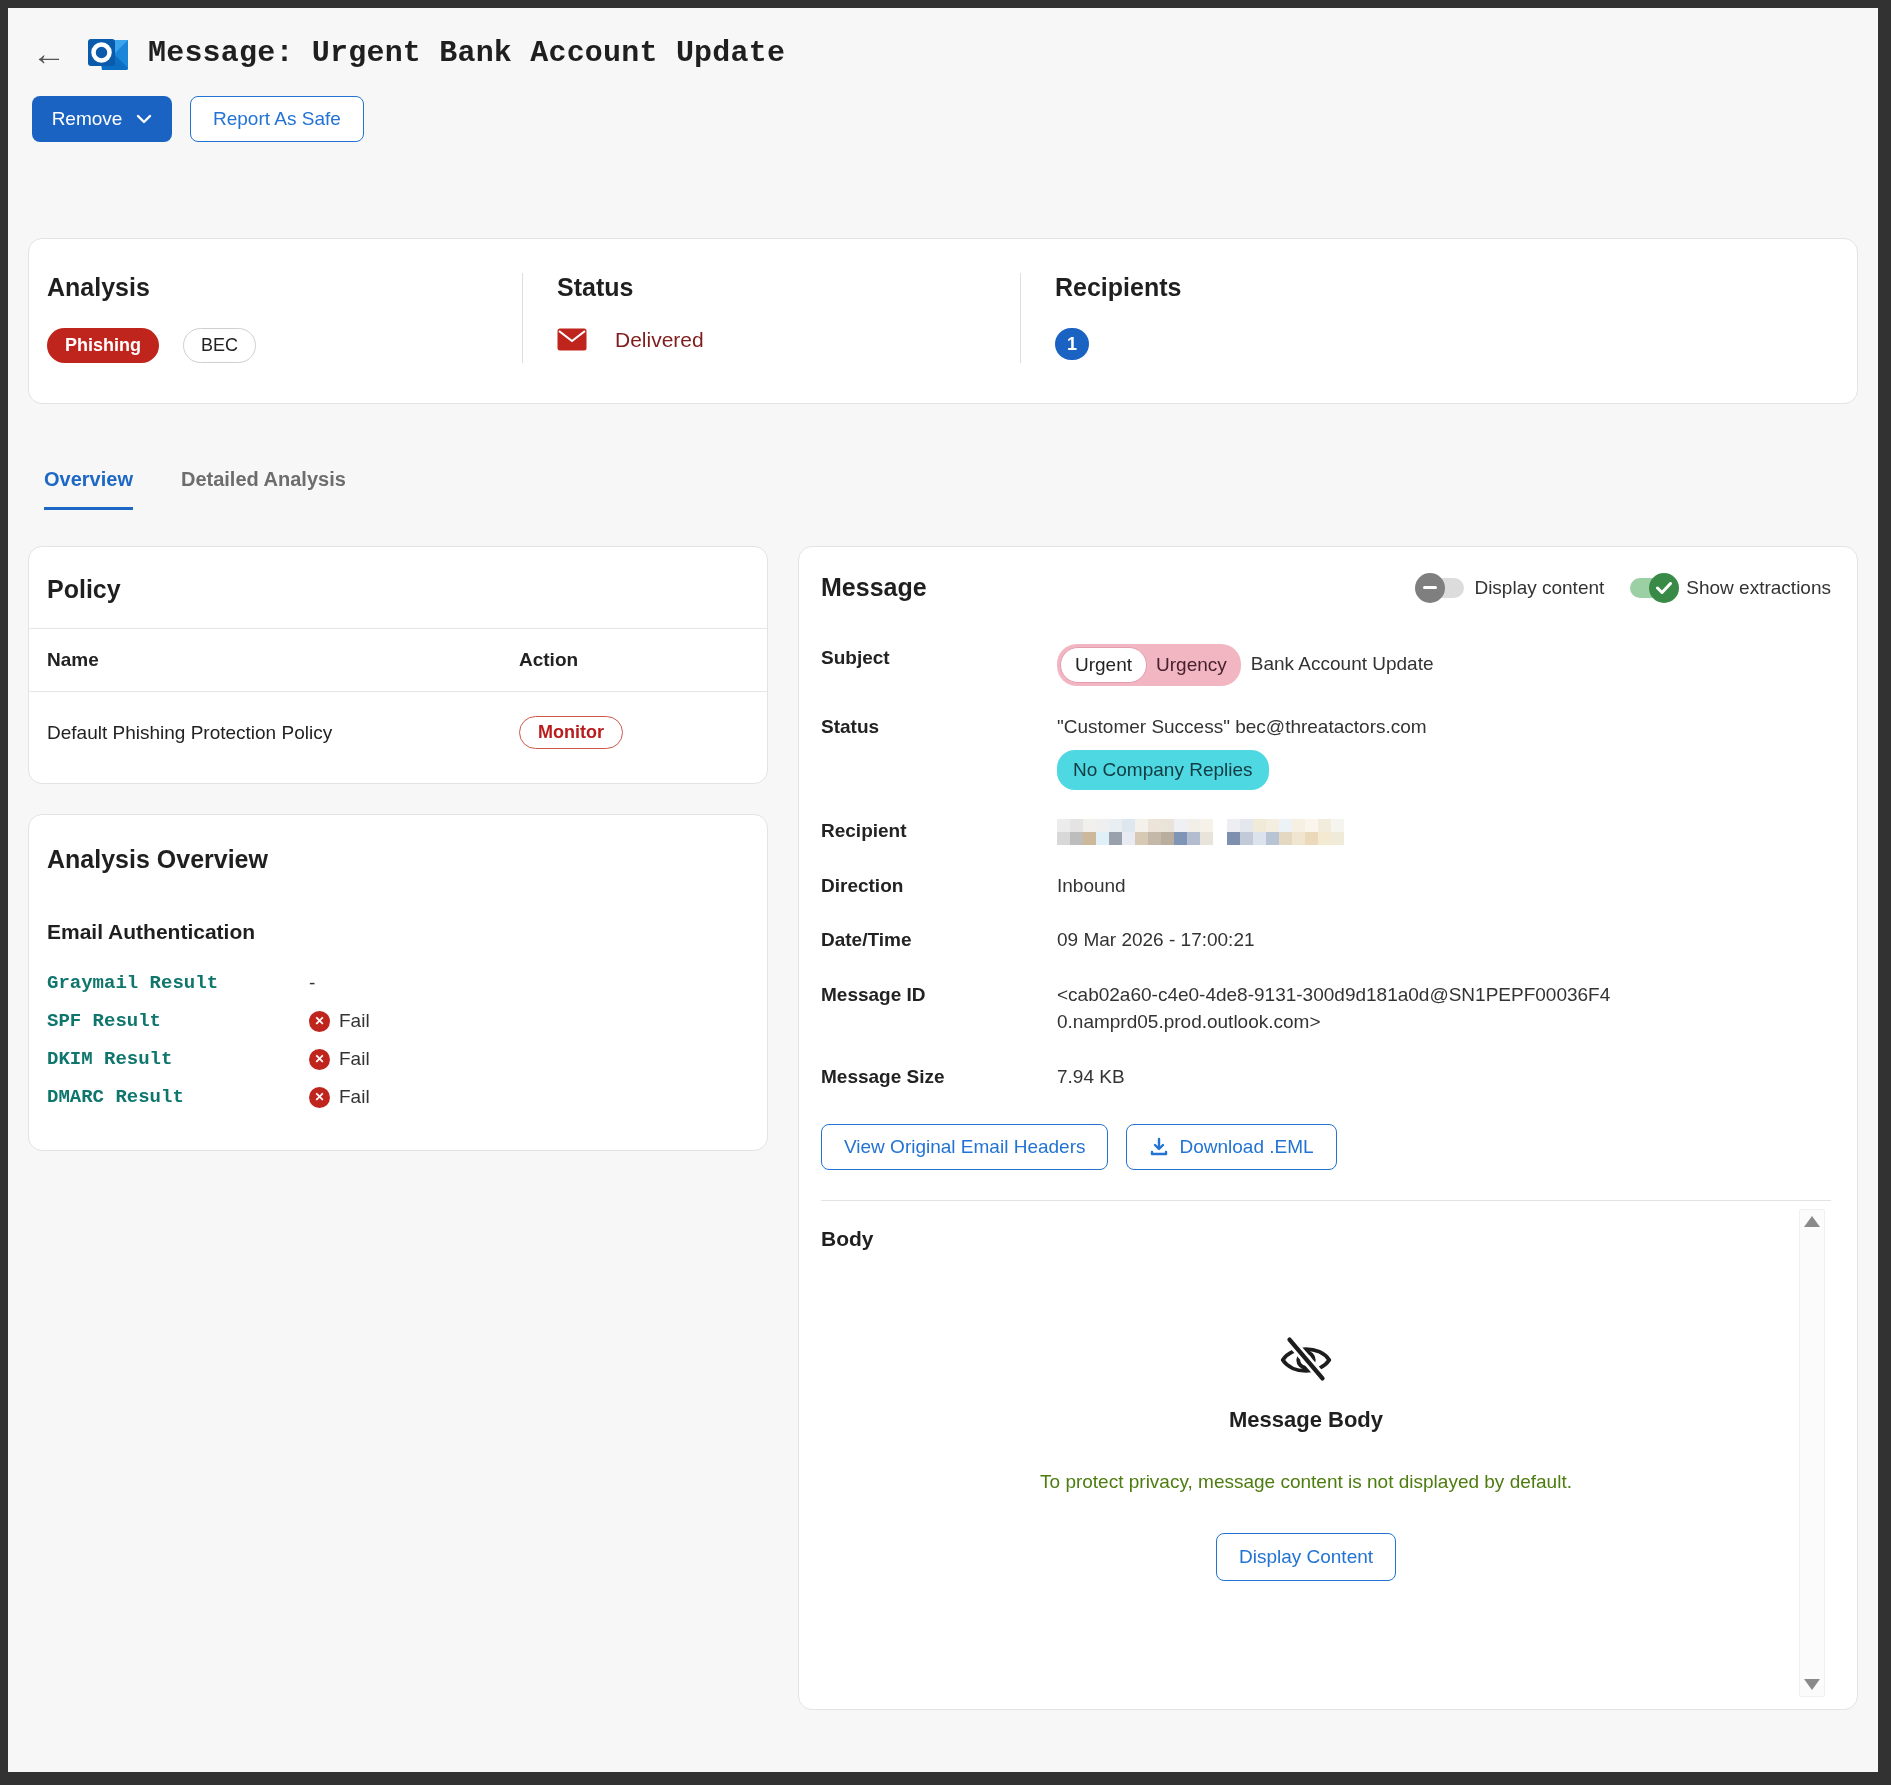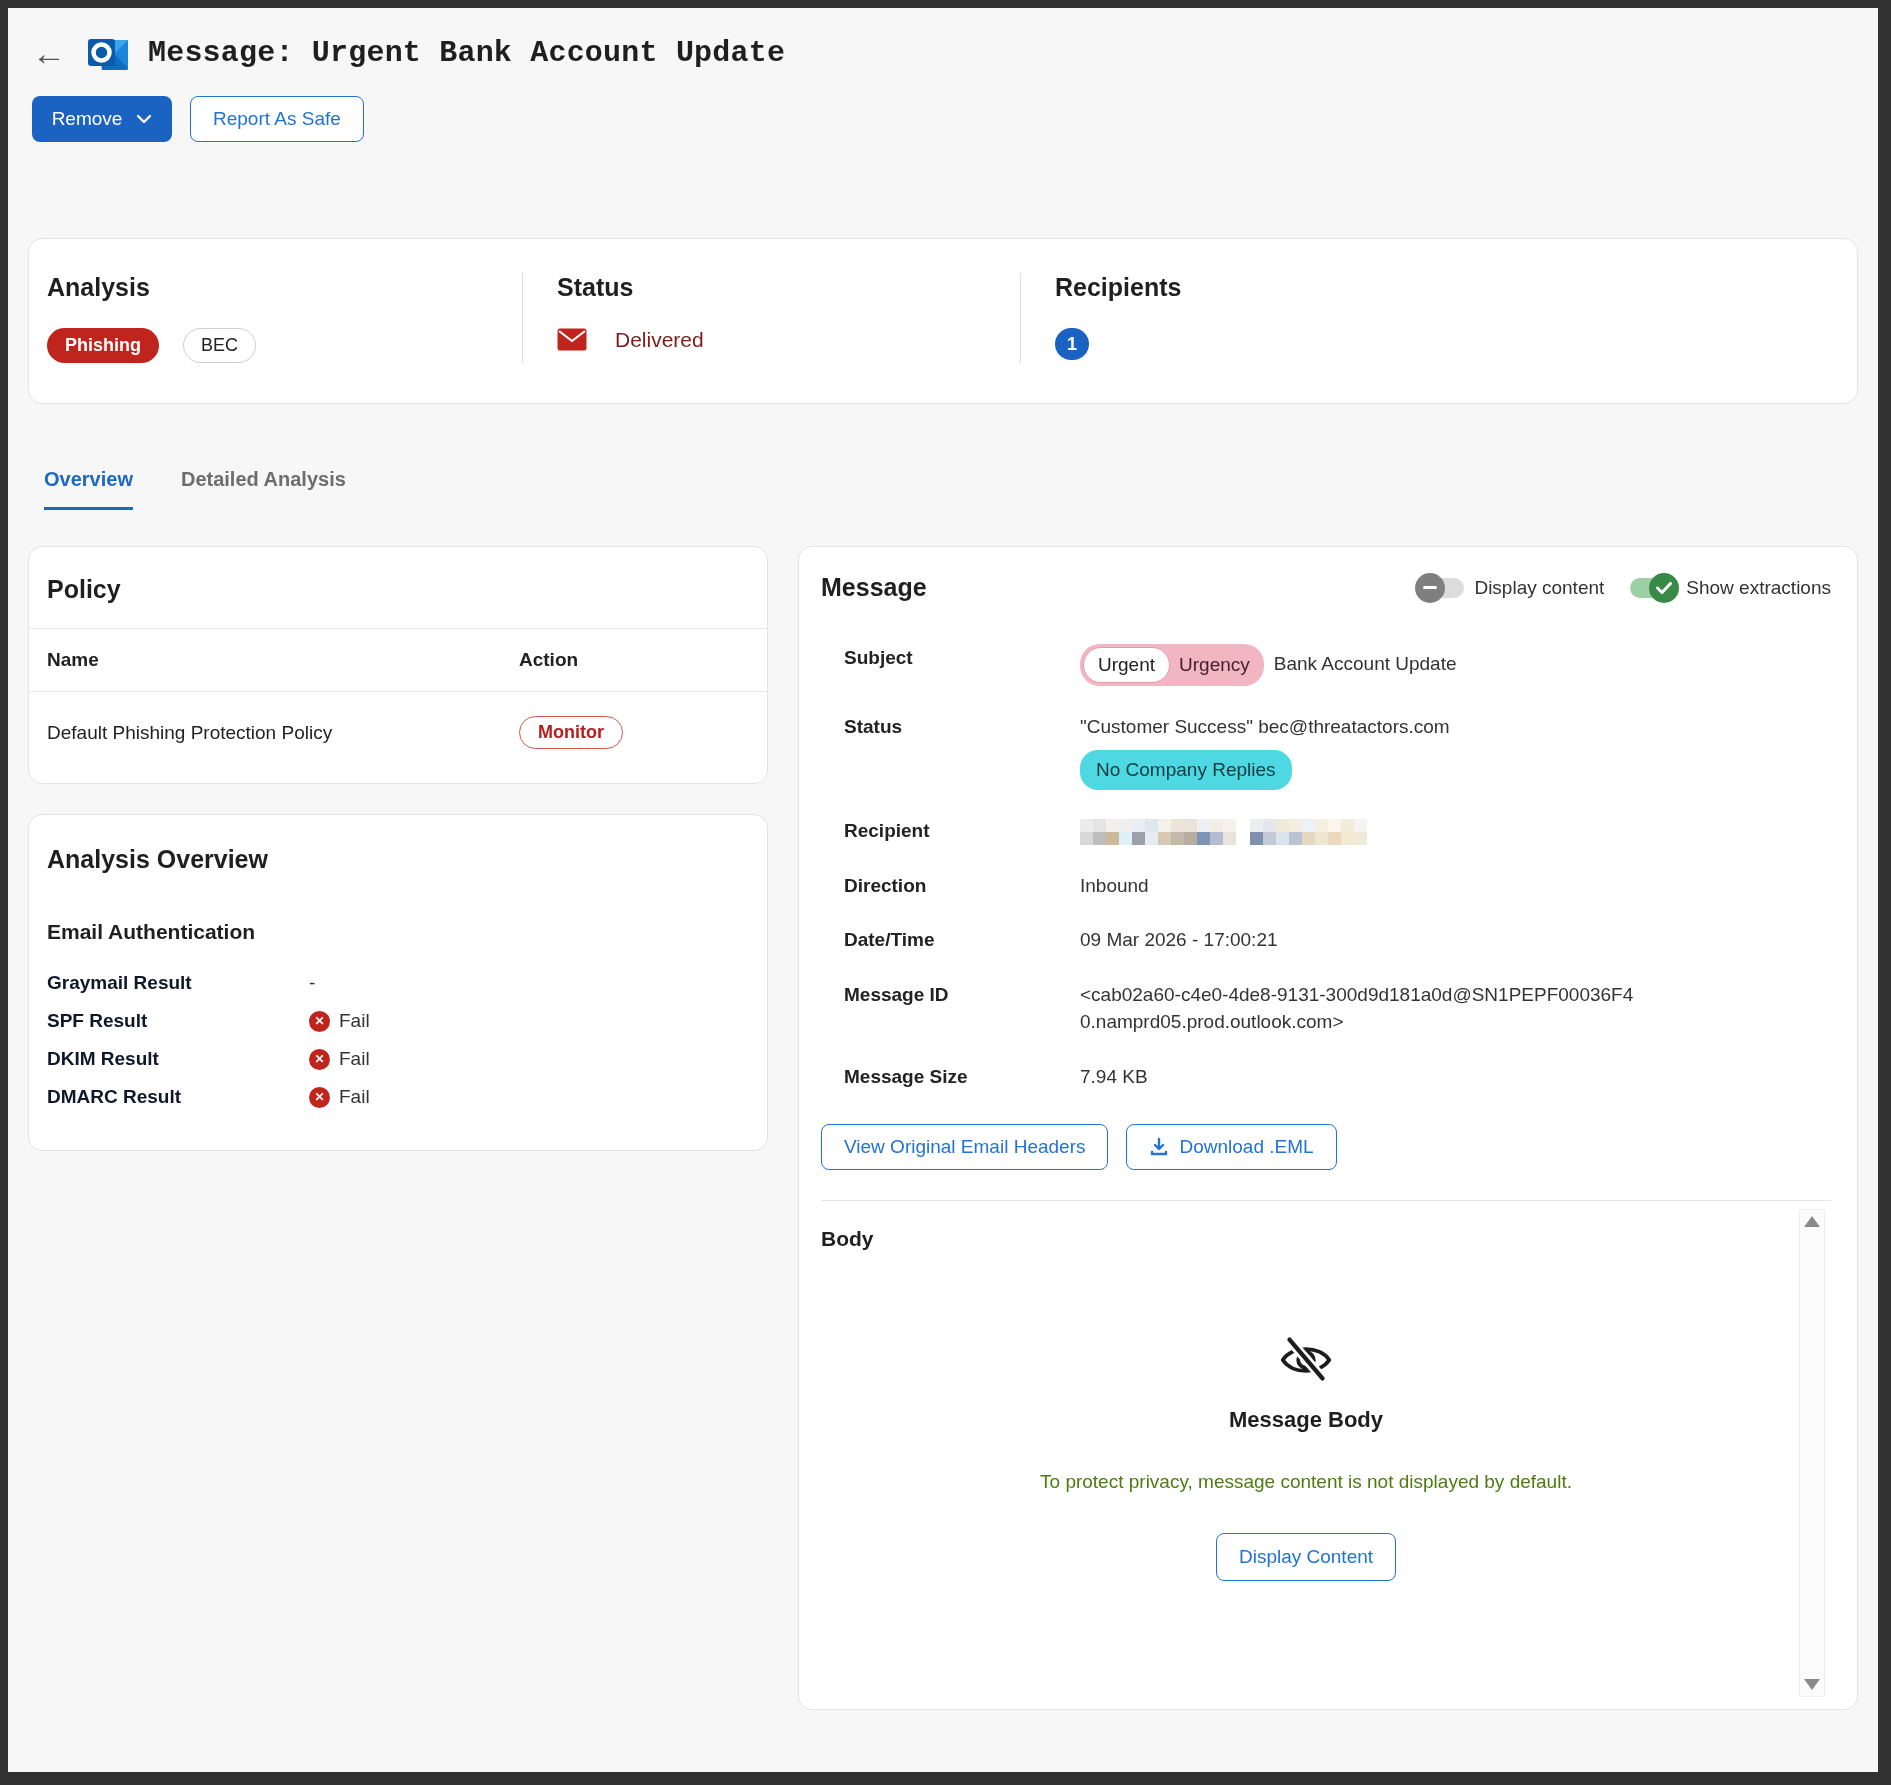--- a/index.html
+++ b/index.html
@@ -56,40 +56,40 @@
   .ptable-head { display:flex; padding:20px 18px; font-size:19px; font-weight:700; color:#222; border-bottom:1px solid #e6e6e6; }
   .ptable-row { display:flex; align-items:center; padding:24px 18px 34px 18px; font-size:19px; color:#222; }
   .pcol-name { flex:1; }
   .pcol-action { width:230px; }
   .pill-monitor { display:inline-block; border:1.5px solid #d0564a; color:#b91c1c; font-size:18px; font-weight:600; padding:5px 18px; border-radius:18px; background:#fff; }
   
   .ao { margin-top:30px; padding:30px 18px 42px 18px; }
   .ao-section { font-size:21px; font-weight:700; color:#1f1f1f; margin-top:46px; }
   .ao-rows { margin-top:28px; }
   .ao-row { display:flex; align-items:center; margin-top:16px; font-size:19px; }
-  .ao-label { width:262px; font-weight:700; color:#0f172a; }
+  .ao-label { width:262px; font-weight:700; color:#0f766e;font-family:Liberation Mono, monospace; }
   .ao-value { color:#333; display:flex; align-items:center; gap:9px; }
   .fail-ico { width:21px; height:21px; background:#c0251d; color:#fff; border-radius:50%; font-size:12px; font-weight:700; display:flex; align-items:center; justify-content:center; line-height:1; }
   
   .msg { padding:26px 26px 0 22px; }
   .msg-hdr { display:flex; align-items:center;gap:25px; }
   .msg-hdr .card-title { flex:0 0 auto; }
   .toggles { margin-left:auto; display:flex; align-items:center; gap:26px; }
   .toggle { display:flex; align-items:center; gap:10px; cursor:pointer; }
   .tg-label { font-size:19px; color:#333; }
   .tg-track { width:46px; height:20px; border-radius:10px; position:relative; flex:0 0 auto; }
   .tg-off .tg-track { background:#dcdcdc; }
   .tg-on .tg-track { background:#9bcfa4; }
   .tg-knob { width:30px; height:30px; border-radius:50%; position:absolute; top:-5px; display:flex; align-items:center; justify-content:center; }
   .tg-off .tg-knob { left:-3px; background:#7f7f7f; }
   .tg-on .tg-knob { right:-3px; background:#398a47; }
   .tg-minus { width:14px; height:3px; background:#fff; border-radius:2px; }
   .tg-check { width:16px; height:12px; }
   
-  .fields { margin-top:42px;margin-left:23px; }
+  .fields { margin-top:42px; }
   .f-row { display:flex; margin-bottom:27px; font-size:19px; }
   .f-label { width:236px; flex:0 0 auto; font-weight:700; color:#222; padding-top:3px; }
   .f-value { color:#333; line-height:1.45; }
   .extract-pill { display:inline-flex; align-items:center; background:#f2b6c3; border-radius:20px; padding:3px 14px 3px 3px; margin-right:10px; vertical-align:middle; }
   .extract-inner { background:#fff; border:1.5px solid #e49cb0; border-radius:18px; padding:3px 14px; color:#222; margin-right:9px; }
   .extract-tag { color:#46202c; }
   .cyan-pill { display:inline-block; background:#4ed8e2; color:#123b42; border-radius:18px; padding:6px 16px; margin-top:10px; font-size:19px; }
   .mosaic-wrap { display:flex; align-items:flex-start; gap:14px; padding-top:2px; }
   .mosaic { display:grid; grid-auto-flow:row; }
   .mosaic.g1 { grid-template-columns:repeat(12, 13px); }

